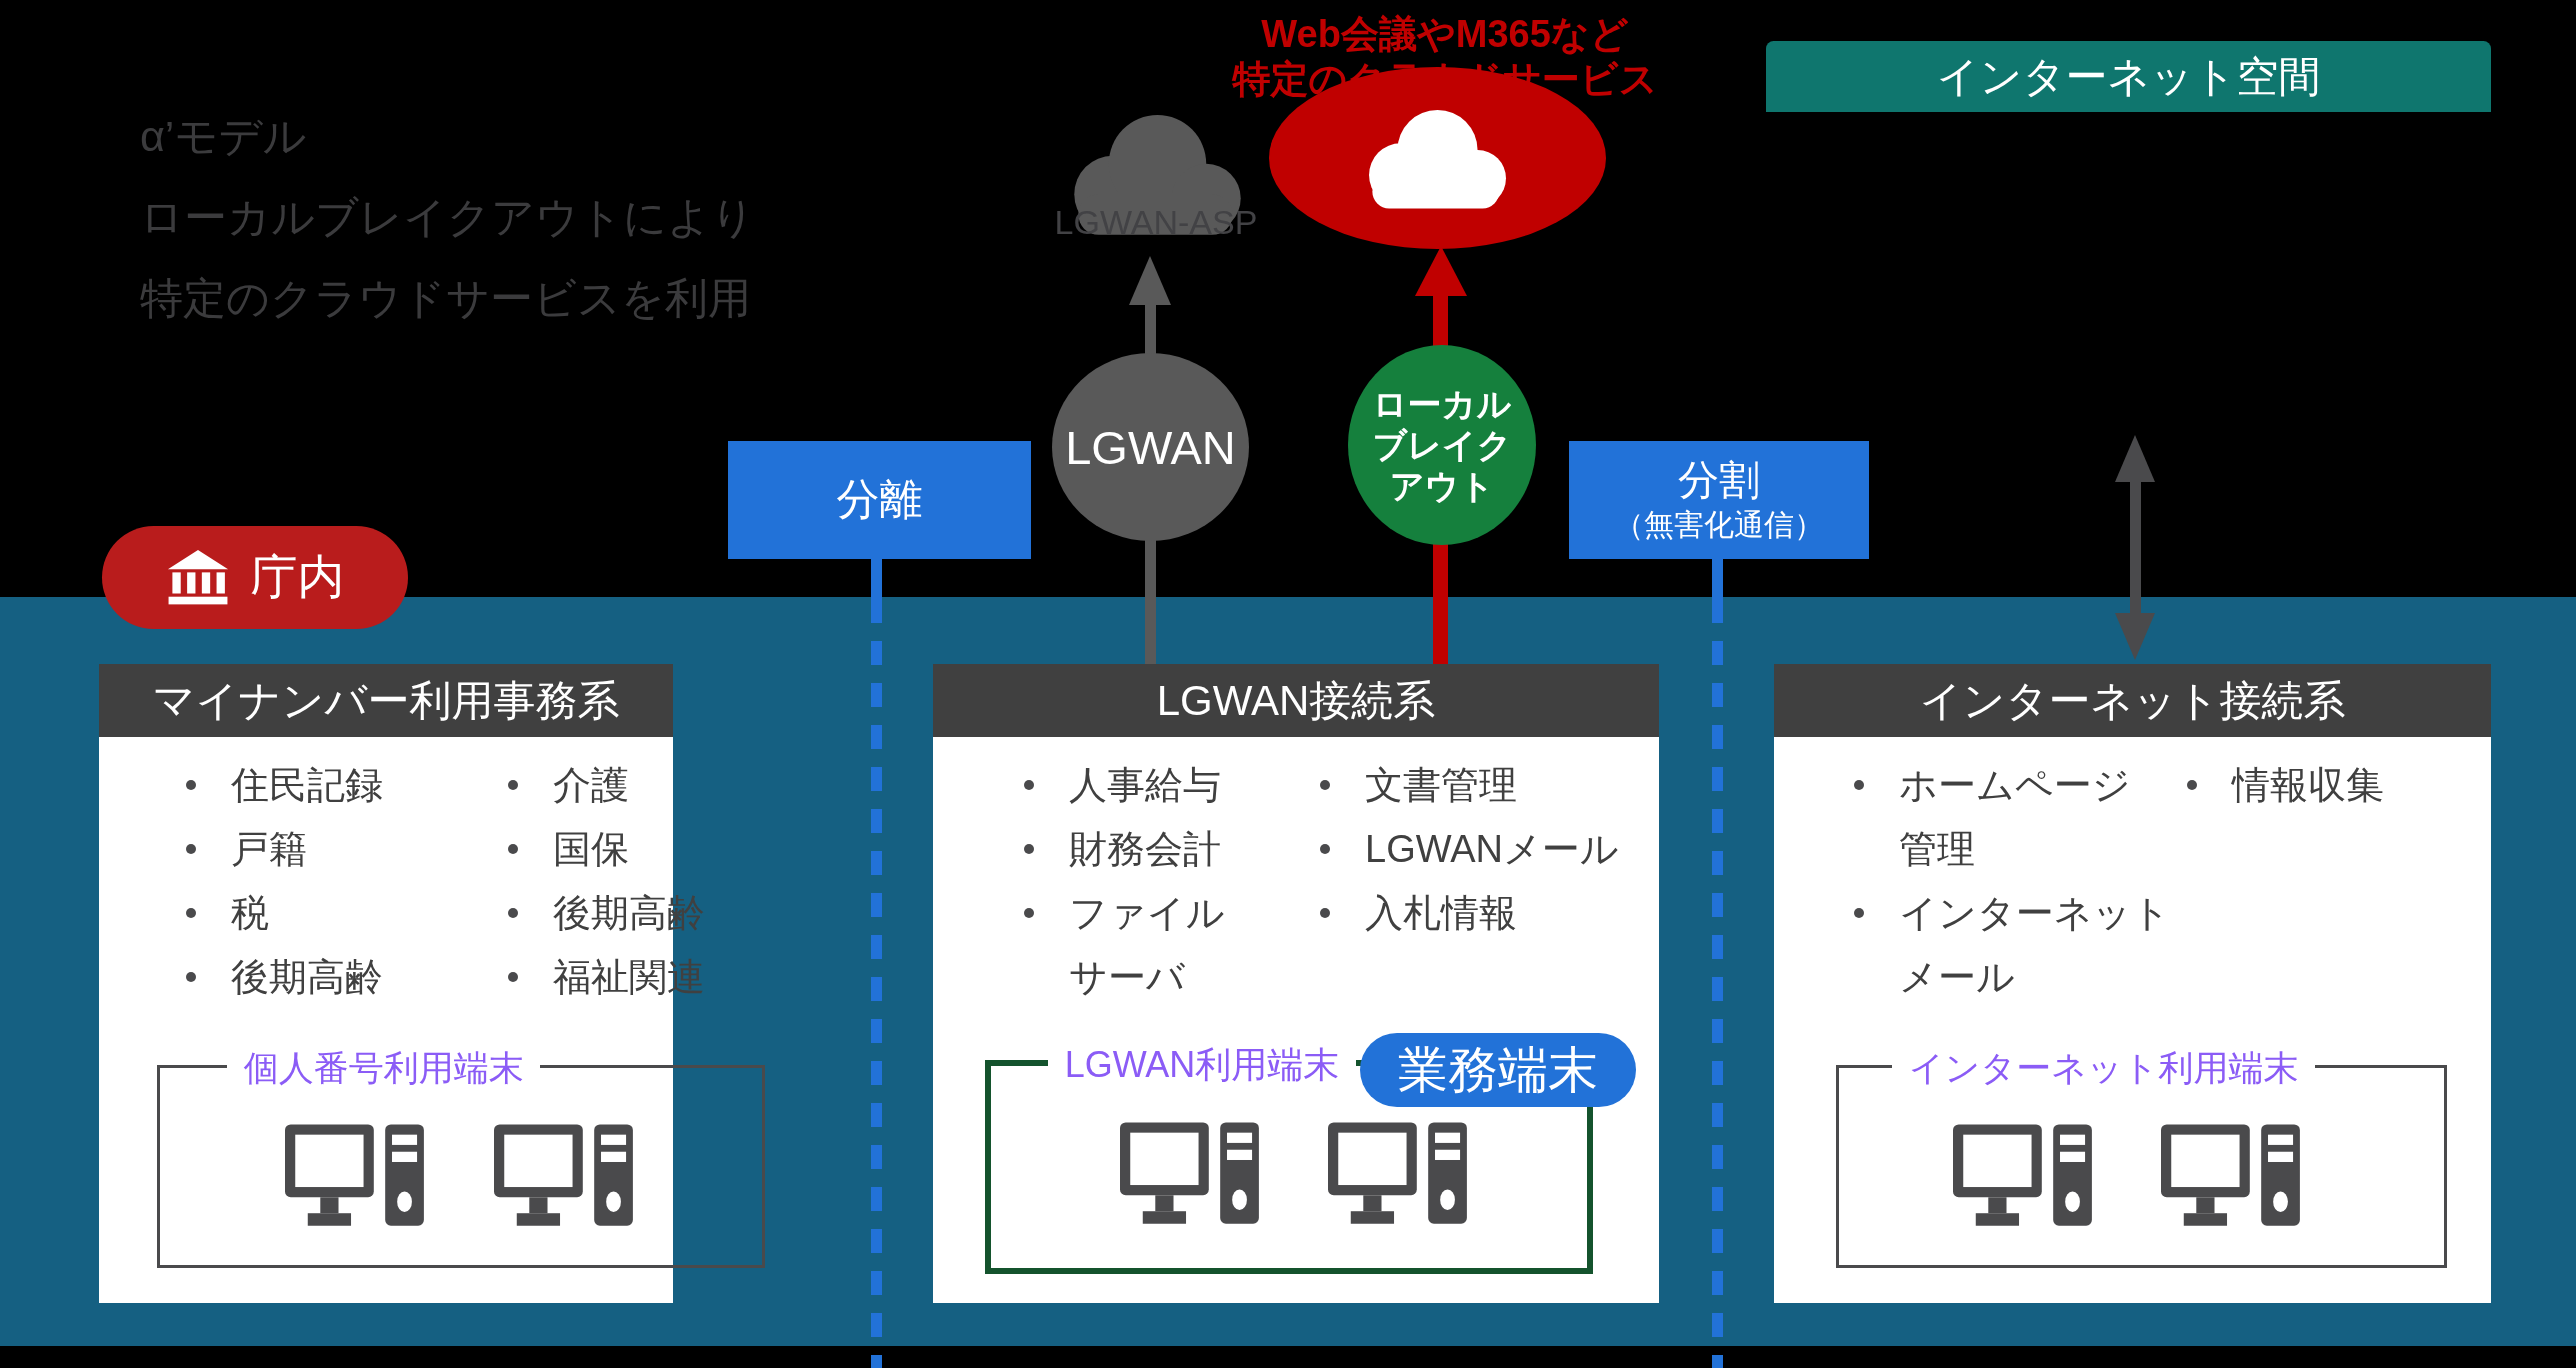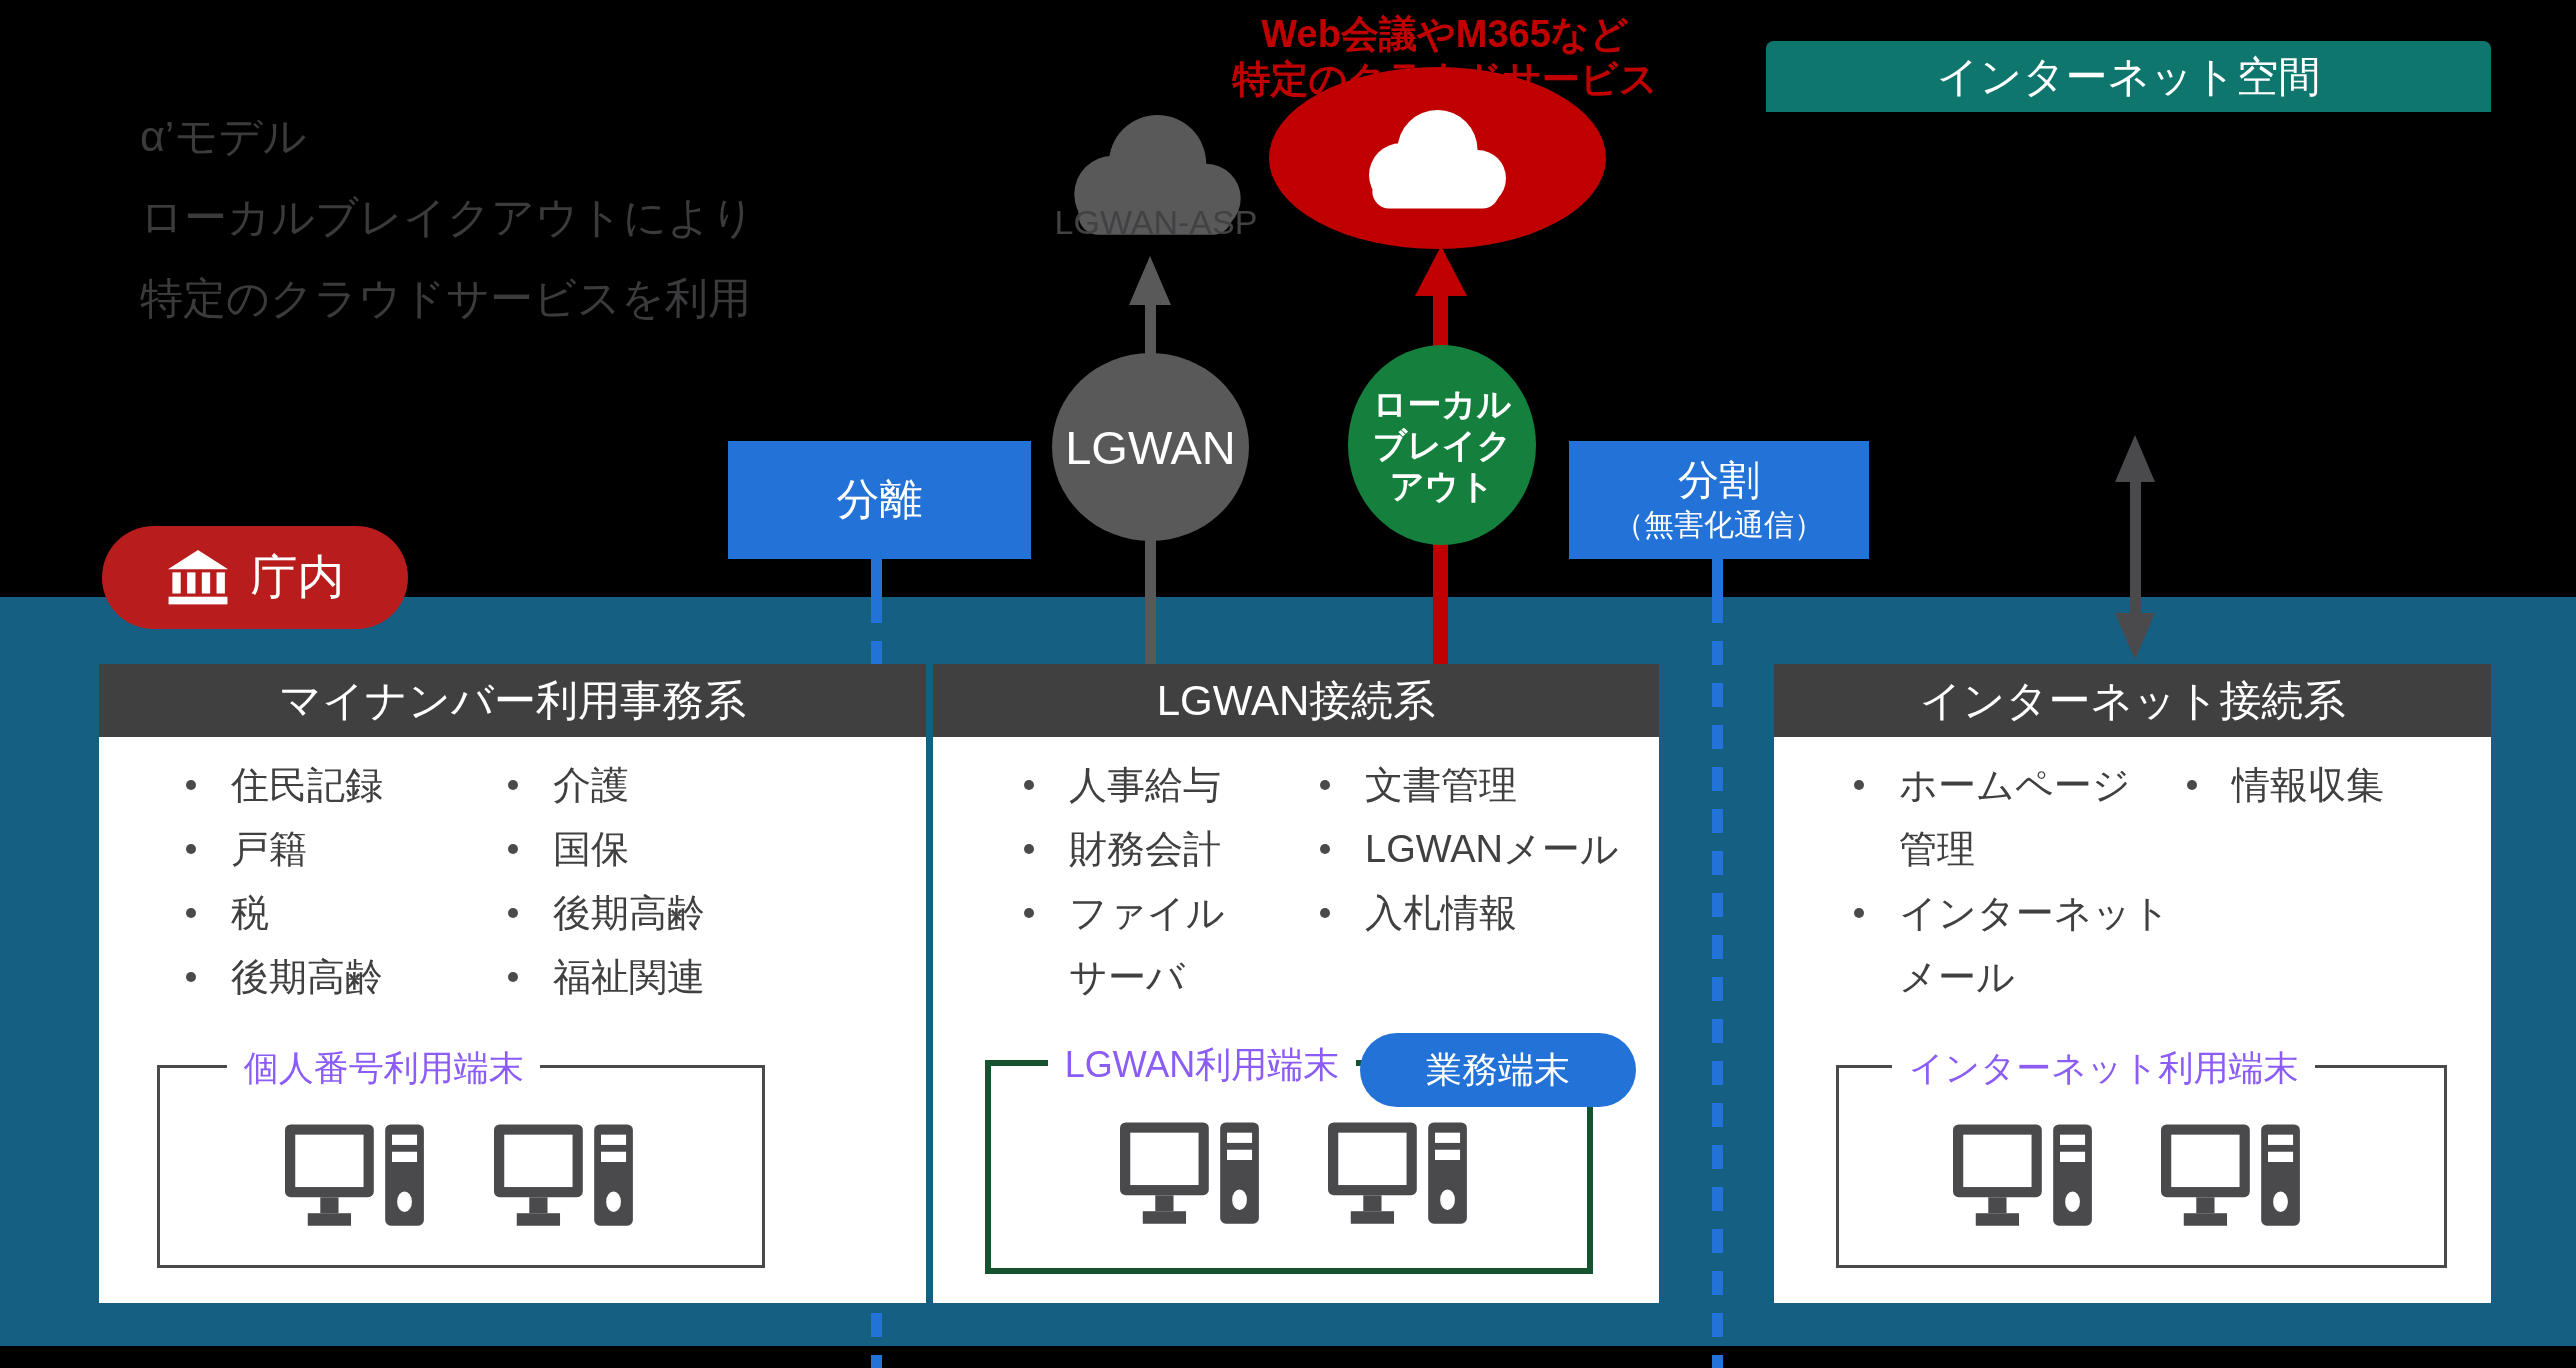--- a/index.html
+++ b/index.html
@@ -82,21 +82,21 @@
   
   .band{left:0;top:597px;width:2576px;height:749px;background:#156082;z-index:0;}
   .dash{width:10.6px;top:599px;height:770px;z-index:2;
         background:repeating-linear-gradient(180deg,#2272D8 0 24px,transparent 24px 42px);}
   .dash1{left:871px;} .dash2{left:1712px;}
 
   
   .syspanel{top:664px;height:639px;background:#fff;z-index:3;}
   .syspanel .hd{height:73px;background:#404040;color:#fff;font-size:42px;
                 display:flex;align-items:center;justify-content:center;}
-  .panel1{left:99px;width:827px;} .panel2{left:933px;width:726px;} .panel3{left:1774px;width:717px;}
+  .panel1{left:99px;width:574px;} .panel2{left:933px;width:726px;} .panel3{left:1774px;width:717px;}
 
   ul.col{position:absolute;list-style:none;margin:0;padding:0;font-size:38px;color:#404040;}
   ul.col li{height:64px;display:flex;align-items:center;white-space:nowrap;}
   ul.col li::before{content:"";flex:0 0 auto;width:10px;height:10px;border-radius:50%;
                     background:#4A4A4C;margin-right:35px;}
   ul.col li.cont::before{background:transparent;}
 
   .p1c1{left:87px;top:89px;} .p1c2{left:409px;top:89px;}
   .p2c1{left:91px;top:89px;} .p2c2{left:387px;top:89px;}
   .p3c1{left:80px;top:89px;} .p3c2{left:413px;top:89px;}
@@ -104,21 +104,21 @@
   
   .term{position:absolute;border:3px solid #4A4A4C;box-sizing:border-box;}
   .term-blue{position:absolute;border:6px solid #14532d;box-sizing:border-box;}
   .legend{position:absolute;top:-23.5px;background:#fff;padding:0 16.7px;
           font-size:35px;color:#8b5cf6;white-space:nowrap;z-index:1;}
   .t1{left:58px;top:401px;width:608px;height:203px;}
   .t2{left:52px;top:396px;width:608px;height:214px;}
   .t3{left:62px;top:401px;width:611px;height:203px;}
   .pc{position:absolute;width:148px;height:115px;}
   .gyomu-pill{position:absolute;left:427px;top:369px;width:276px;height:74px;
-              border-radius:37px;background:#2272D8;color:#fff;font-size:36px;
+              border-radius:37px;background:#2272D8;color:#fff;font-size:50px;
               display:flex;align-items:center;justify-content:center;z-index:2;}
 </style>
 </head>
 <body>
 
 <div class="stage">
 
   <div class="abs band"></div>
   <div class="abs dash dash1"></div>
   <div class="abs dash dash2"></div>

